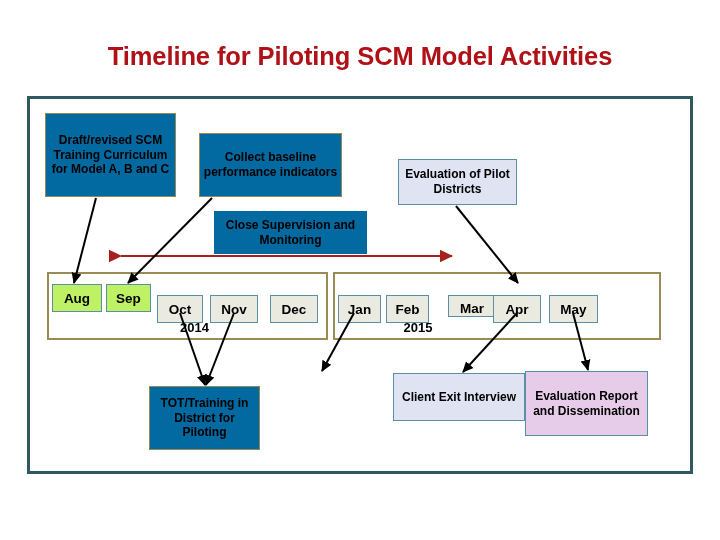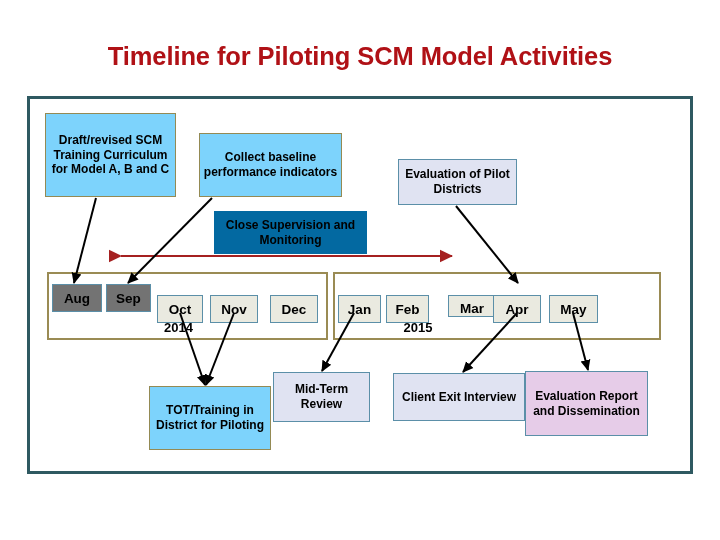--- a/index.html
+++ b/index.html
@@ -55,21 +55,21 @@
     align-items: center;
     justify-content: center;
     text-align: center;
     font-weight: bold;
     color: #000000;
     line-height: 1.22;
     padding: 1px 2px;
   }
 
   .node-yellow {
-    background: #7dd3fc;
+    background: #0369a1;
     border: 1.2px solid #948A54;
   }
   .node-green {
     background: #0369a1;
     border: none;
   }
   .node-lavender {
     background: #E0E3F2;
     border: 1.3px solid #5B8FA8;
     text-align: center;
@@ -99,21 +99,21 @@
     position: absolute;
     box-sizing: border-box;
     border: 1.2px solid #5B8FA8;
     display: flex;
     align-items: center;
     justify-content: center;
     font-size: 13.5px;
     font-weight: bold;
     color: #000000;
   }
-  .month-active { background: #737373; }
+  .month-active { background: #bef264; }
   .month-idle   { background: #EAEAE0; margin-top: 11px; }
 
   
   #connectors, #range-arrow {
     position: absolute;
     left: 0; top: 0;
     width: 720px; height: 540px;
     pointer-events: none;
   }
 </style>
@@ -148,21 +148,21 @@
         <path d="M0,0.4 L6.5,3.5 L0,6.6 z" fill="#A52020"></path>
       </marker>
       <marker id="arrowL" markerWidth="7" markerHeight="7" refX="6" refY="3.5" orient="auto" markerUnits="strokeWidth">
         <path d="M0,0.4 L6.5,3.5 L0,6.6 z" fill="#A52020"></path>
       </marker>
     </defs>
     <line x1="121" y1="256" x2="452" y2="256" stroke="#A52020" stroke-width="2" marker-start="url(#arrowL)" marker-end="url(#arrowR)"></line>
   </svg>
 
   <div class="year-frame" style="left:47px; top:272px; width:281px; height:68px;"></div>
-  <div class="year-label" style="left:38px; top:320px; width:281px;">2014</div>
+  <div class="year-label" style="left:54px; top:320px; width:281px;">2014</div>
 
   <div class="year-frame" style="left:333px; top:272px; width:328px; height:68px;"></div>
   <div class="year-label" style="left:333px; top:320px; width:170px;">2015</div>
 
   <div class="month month-active" style="left:52px; top:284px; width:50px; height:28px;">
     <span>Aug</span>
   </div>
   <div class="month month-active" style="left:106px; top:284px; width:45px; height:28px;">
     <span>Sep</span>
   </div>
@@ -185,27 +185,24 @@
   <div class="month month-idle" style="left:448px; top:284px; width:48px; height:22px;align-items:flex-end;">
     <span>Mar</span>
   </div>
   <div class="month month-idle" style="left:493px; top:284px; width:48px; height:28px;">
     <span>Apr</span>
   </div>
   <div class="month month-idle" style="left:549px; top:284px; width:49px; height:28px;">
     <span>May</span>
   </div>
 
-  <div class="node node-yellow" style="left:149px; top:386px; width:122px; height:64px; font-size:12px;">
+  <div class="node node-yellow" style="left:149px; top:386px; width:111px; height:64px; font-size:12px;">
     <span>TOT/Training in District for Piloting</span>
   </div>
 
-  <div class="node node-lavender" style="left:273px; top:372px; width:97px; height:50px; font-size:12px;">
-    <span>Mid-Term Review</span>
-  </div>
 
   <div class="node node-lavender" style="left:393px; top:373px; width:132px; height:48px; font-size:12px;">
     <span>Client Exit Interview</span>
   </div>
 
   <div class="node node-pink" style="left:525px; top:371px; width:123px; height:65px; font-size:12px;">
     <span>Evaluation Report and Dissemination</span>
   </div>
 
   <svg id="connectors" viewBox="0 0 720 540">

